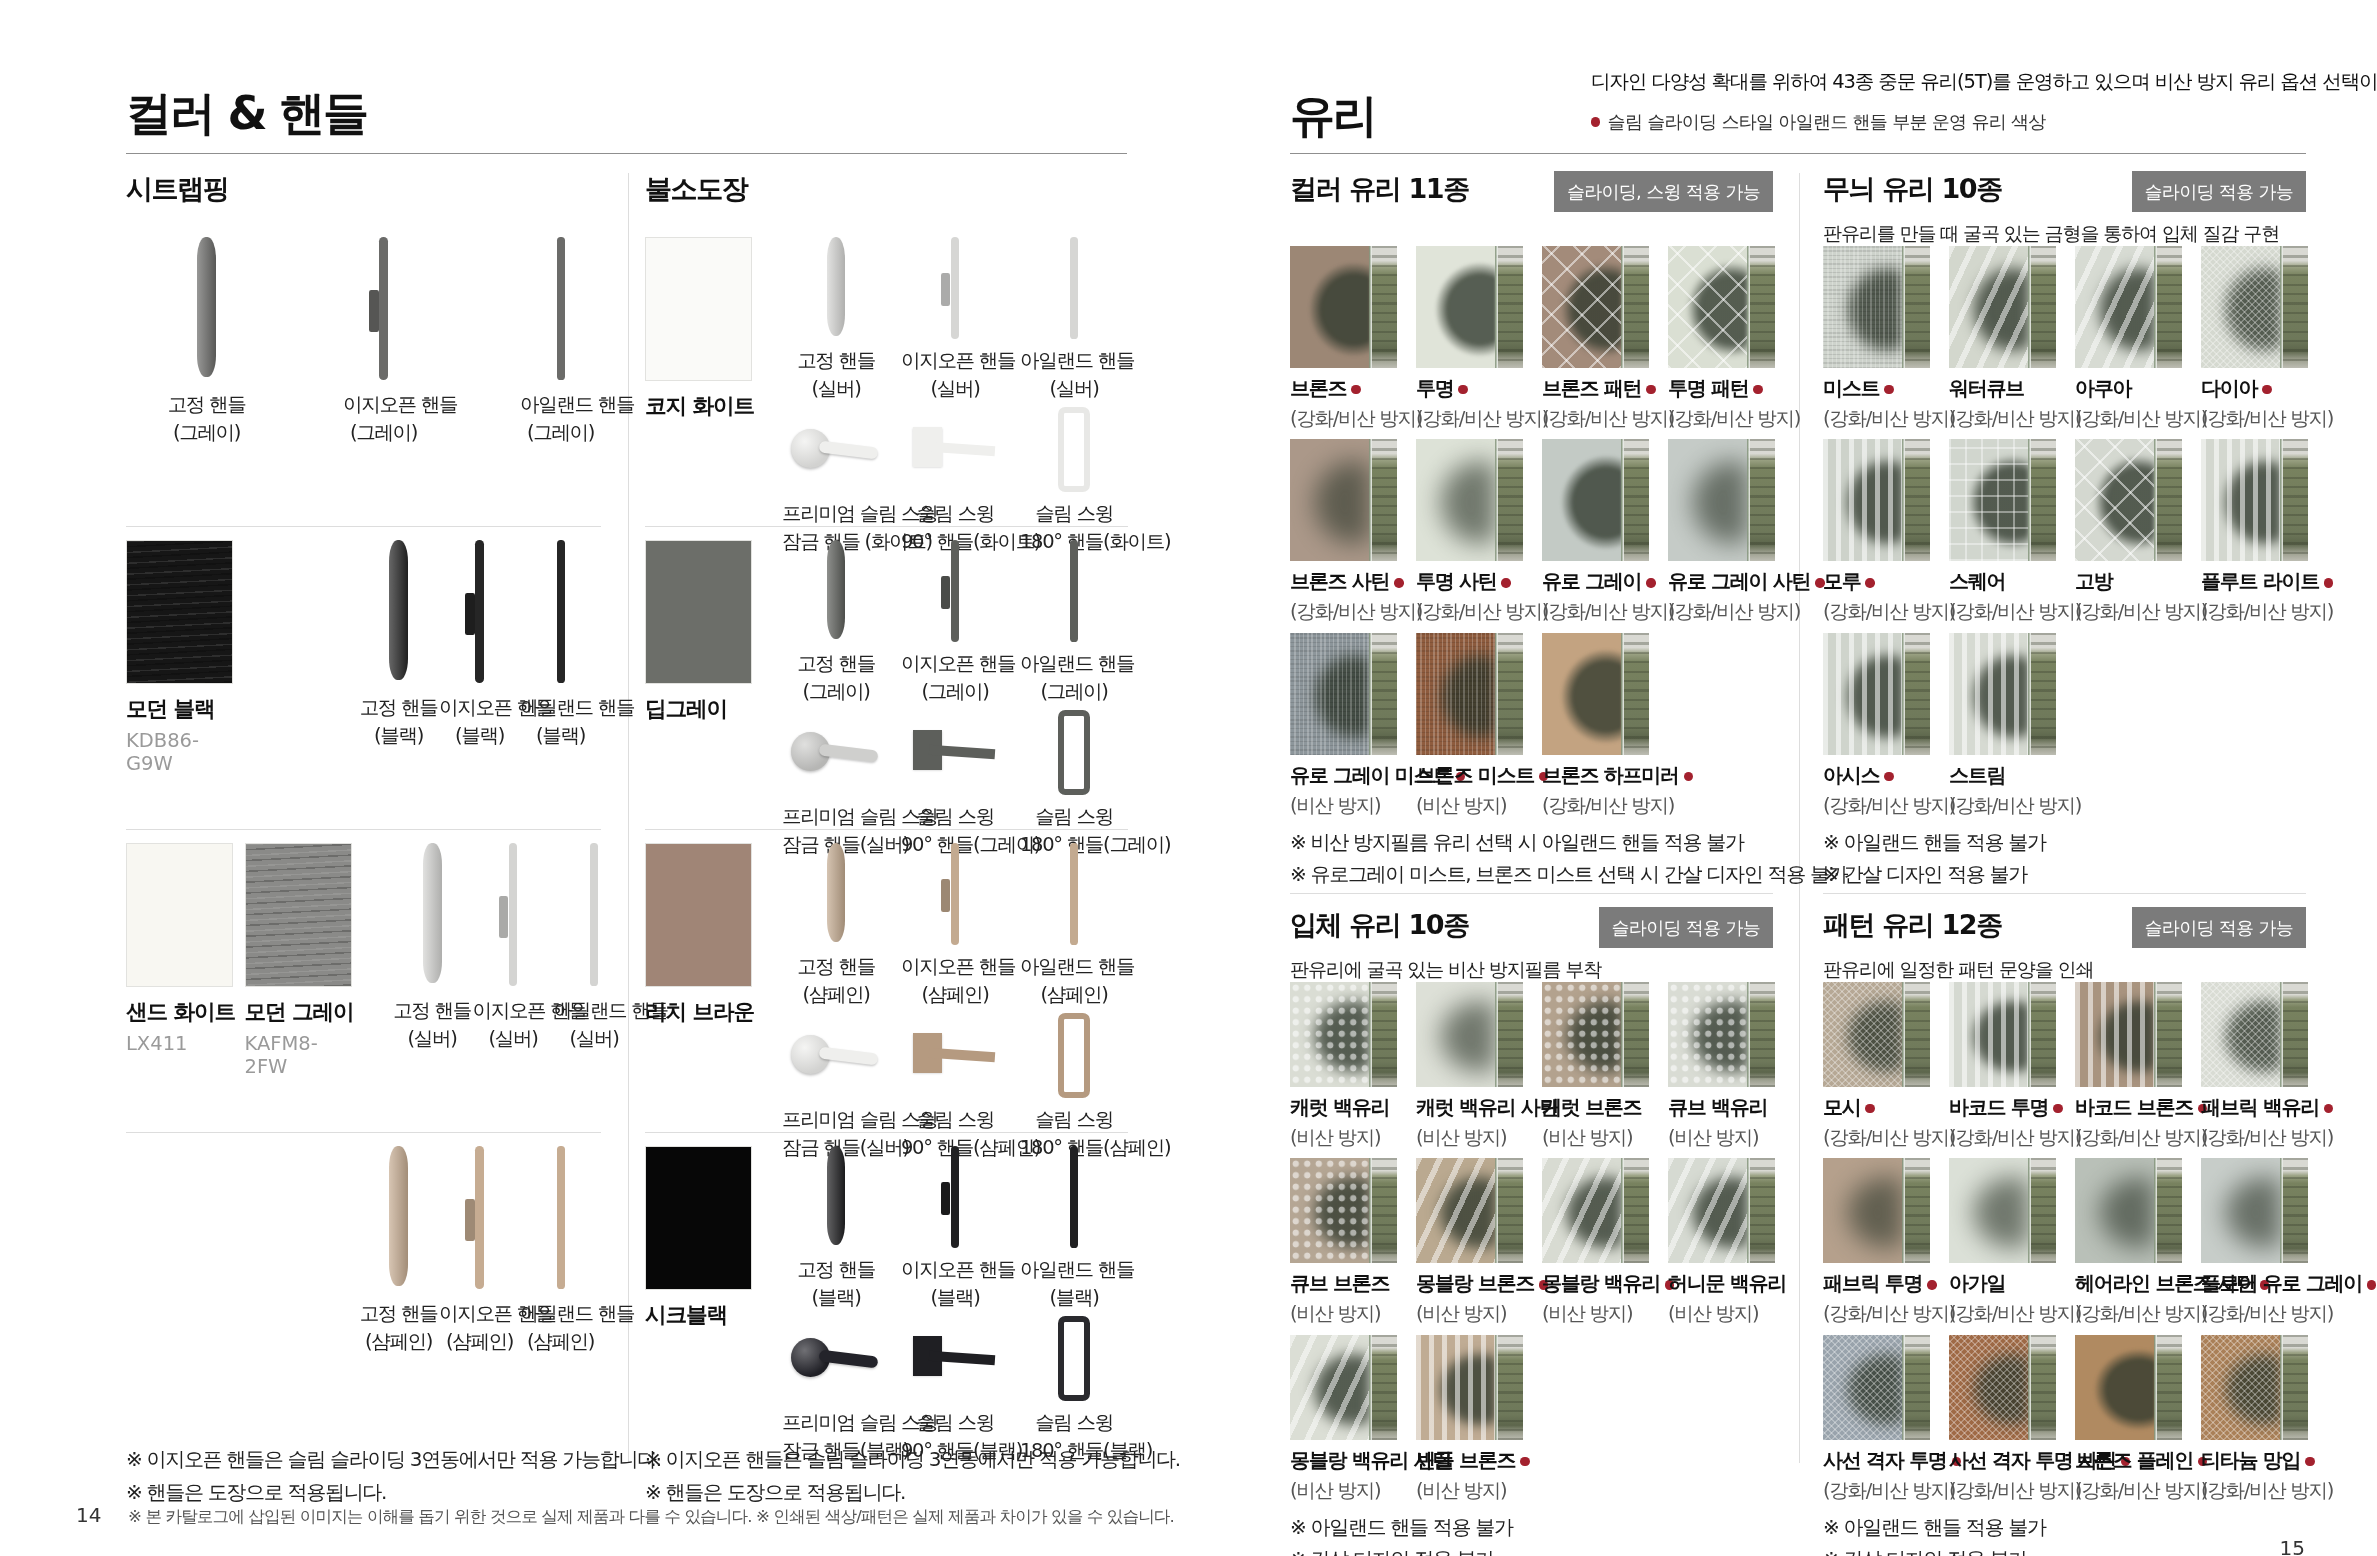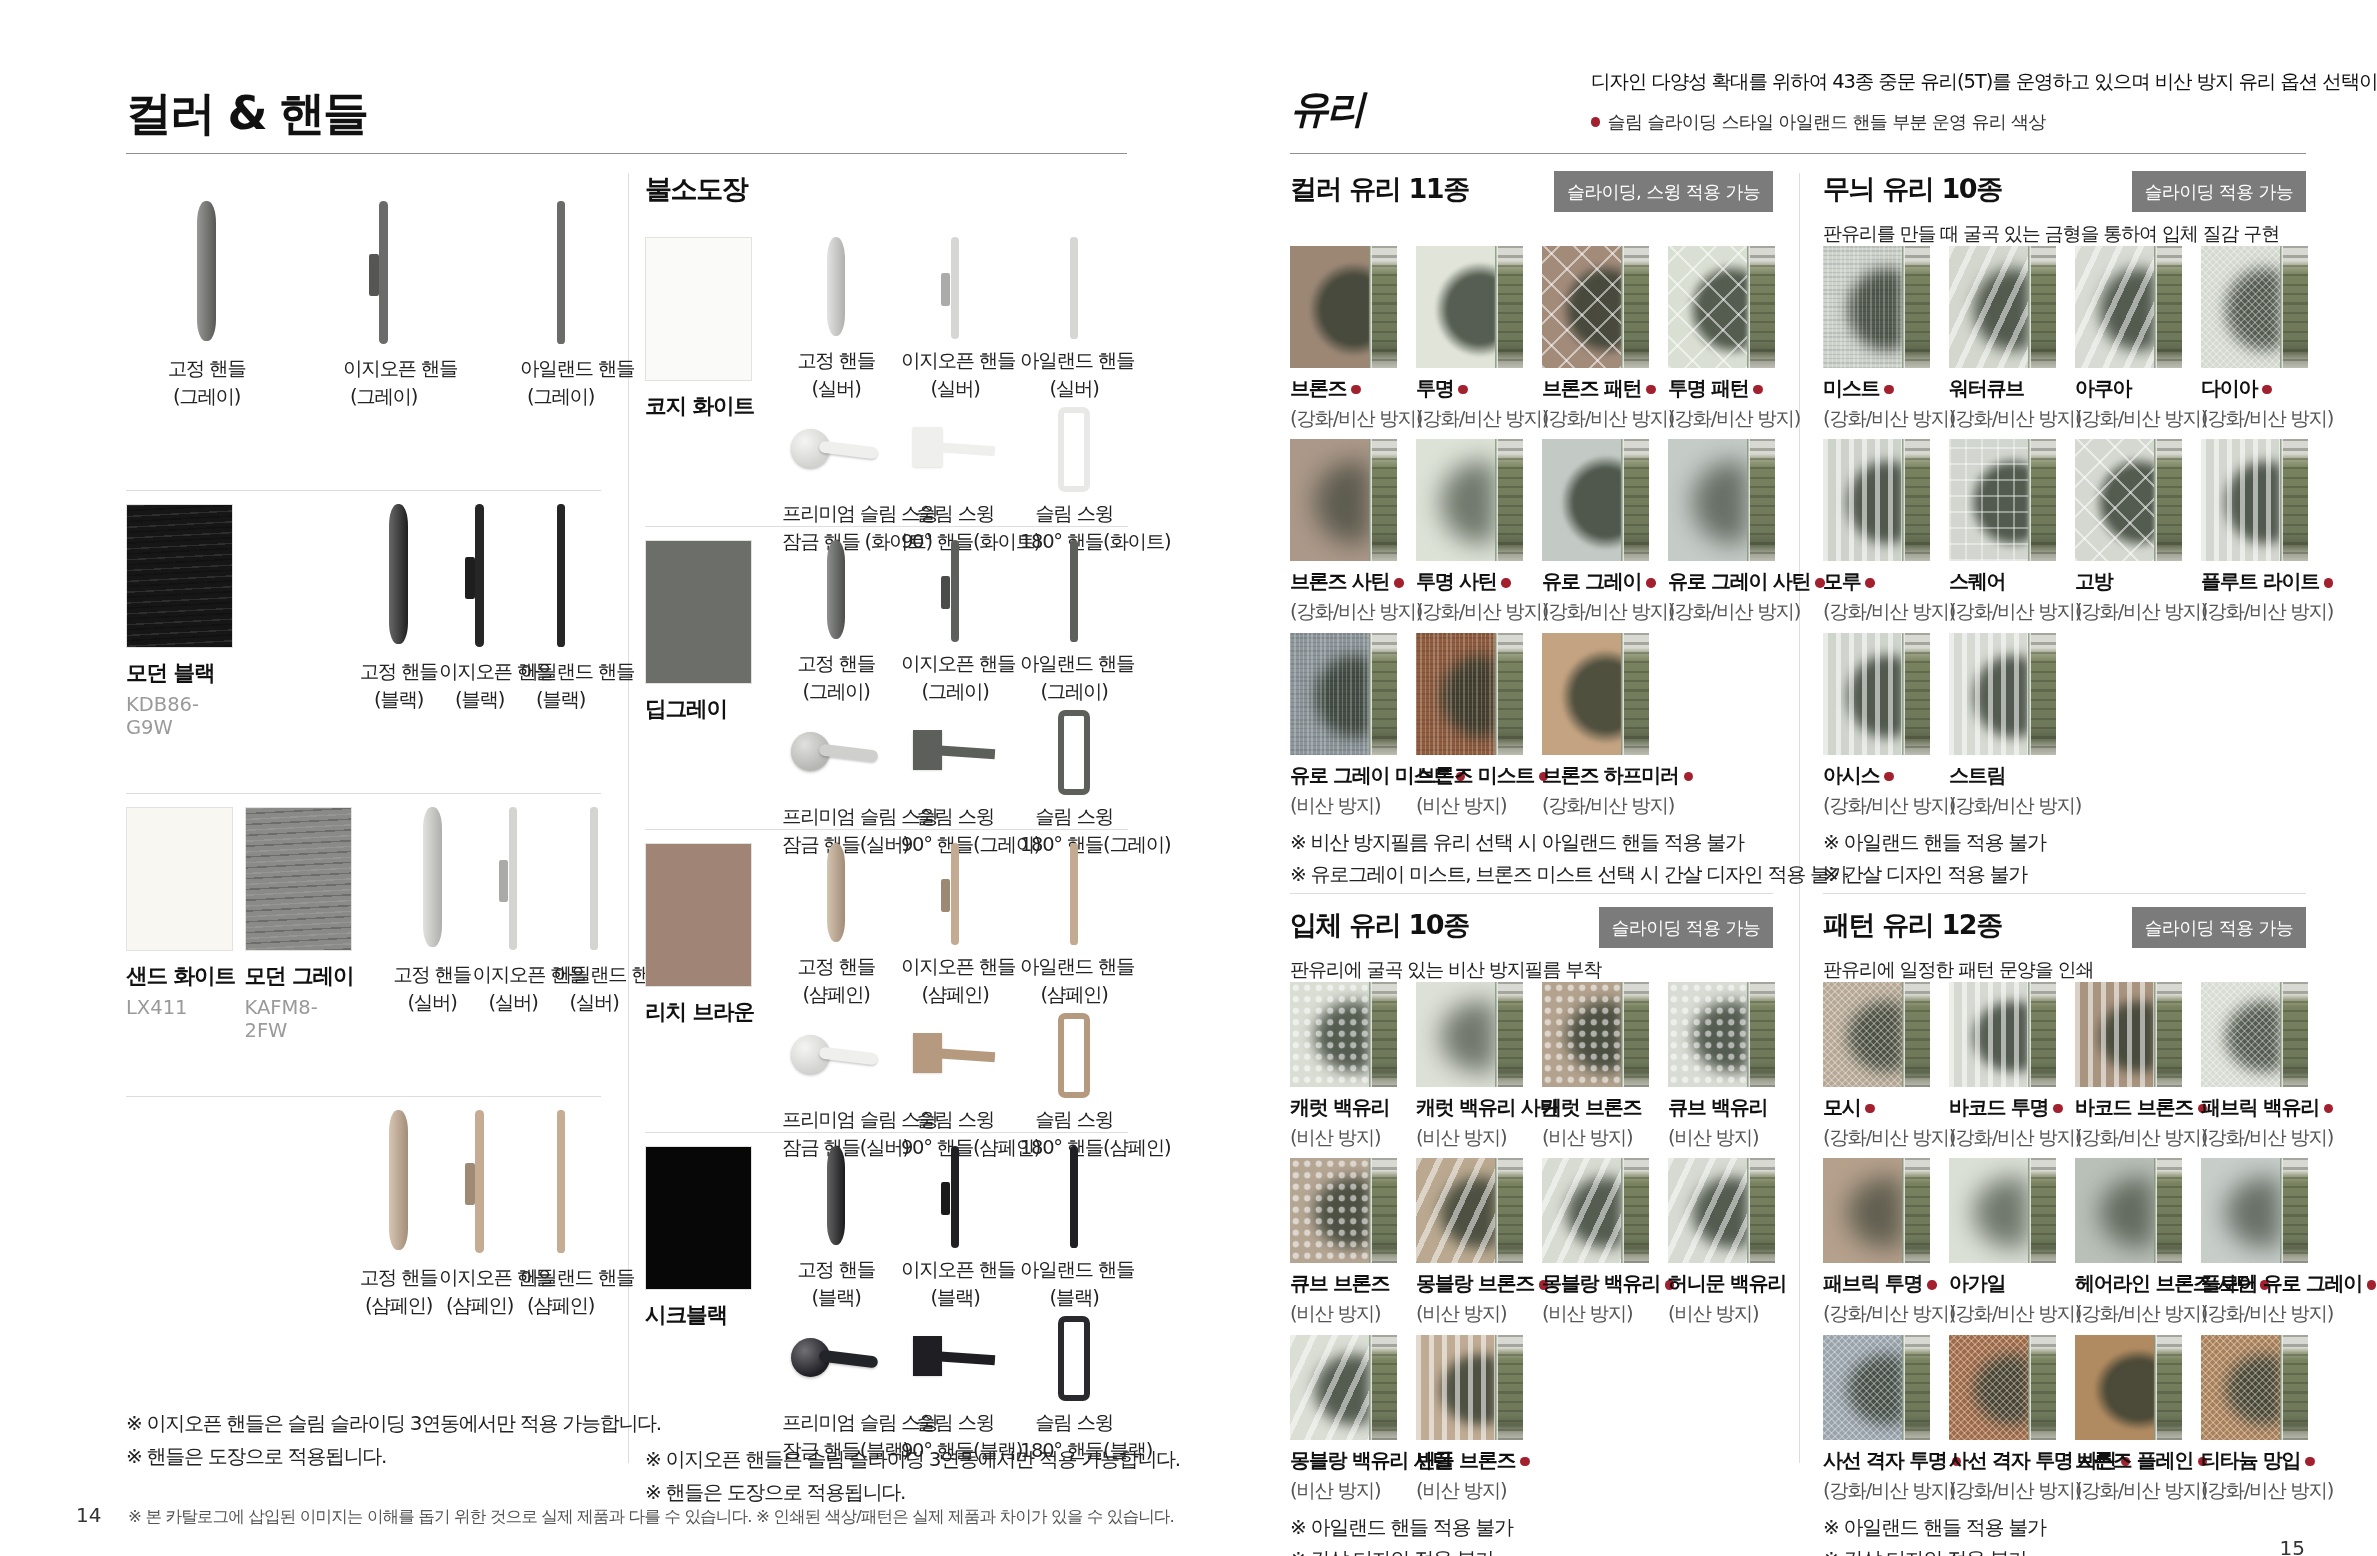--- a/index.html
+++ b/index.html
@@ -1,20 +1,20 @@
 <!DOCTYPE html>
 <html style="font-size:11.5px"><head>
 <meta charset="utf-8">
 <style>
   html,body{margin:0;padding:0;background:#e8e8e8;}
   .page{position:relative;width:2377px;height:1556px;background:#ffffff;overflow:hidden;
         font-family:"DejaVu Sans","Liberation Sans",sans-serif;color:#111;}
   
   #left-title{position:absolute;left:126px;top:52px;font-size:46px;font-weight:800;letter-spacing:-2.2px;}
-  #right-title{position:absolute;left:1290px;top:56px;font-size:39px;font-weight:800;letter-spacing:-2.2px;font-style:italic;}
+  #right-title{position:absolute;left:1290px;top:56px;font-size:45px;font-weight:800;letter-spacing:-2.2px;}
   #right-desc{position:absolute;left:1591px;top:68px;font-size:19.5px;letter-spacing:-1.1px;white-space:nowrap;}
   #right-bullet{position:absolute;left:1591px;top:110px;font-size:18px;letter-spacing:-0.7px;color:#333;display:flex;align-items:center;gap:7.2px;}
   .bullet-dot{width:9.4px;height:9.4px;border-radius:50%;background:#a3212e;flex:0 0 auto;}
   .hrule{position:absolute;top:153px;height:1.4px;background:#8f8f8f;}
   #hrule-left{left:126px;width:1001px;}
   #hrule-right{left:1290px;width:1016px;}
   .vrule{position:absolute;top:173px;height:1290px;width:0.7px;background:#dddddd;}
   #vrule-left{left:628px;}
   #vrule-right{left:1799px;}
   
@@ -130,20 +130,21 @@
     <span class="bullet-dot"></span>
     <span>슬림 슬라이딩 스타일 아일랜드 핸들 부분 운영 유리 색상</span>
   </div>
 
   <div class="hrule" id="hrule-left"></div>
   <div class="hrule" id="hrule-right"></div>
   <div class="vrule" id="vrule-left"></div>
   <div class="vrule" id="vrule-right"></div>
 
   <div class="pcol" id="col-sheet">
+    <h2 class="col-title">시트랩핑</h2>
     <div id="sheet-rows">
         <div class="s-row">
           <div class="h-area">
             <div class="h-item">
               <div class="h-fig">
                 <div class="hs fixed" style="--c: #6b6b69;"></div>
               </div>
               <div class="h-l1">고정 핸들</div>
               <div class="h-l2">(그레이)</div>
             </div>

